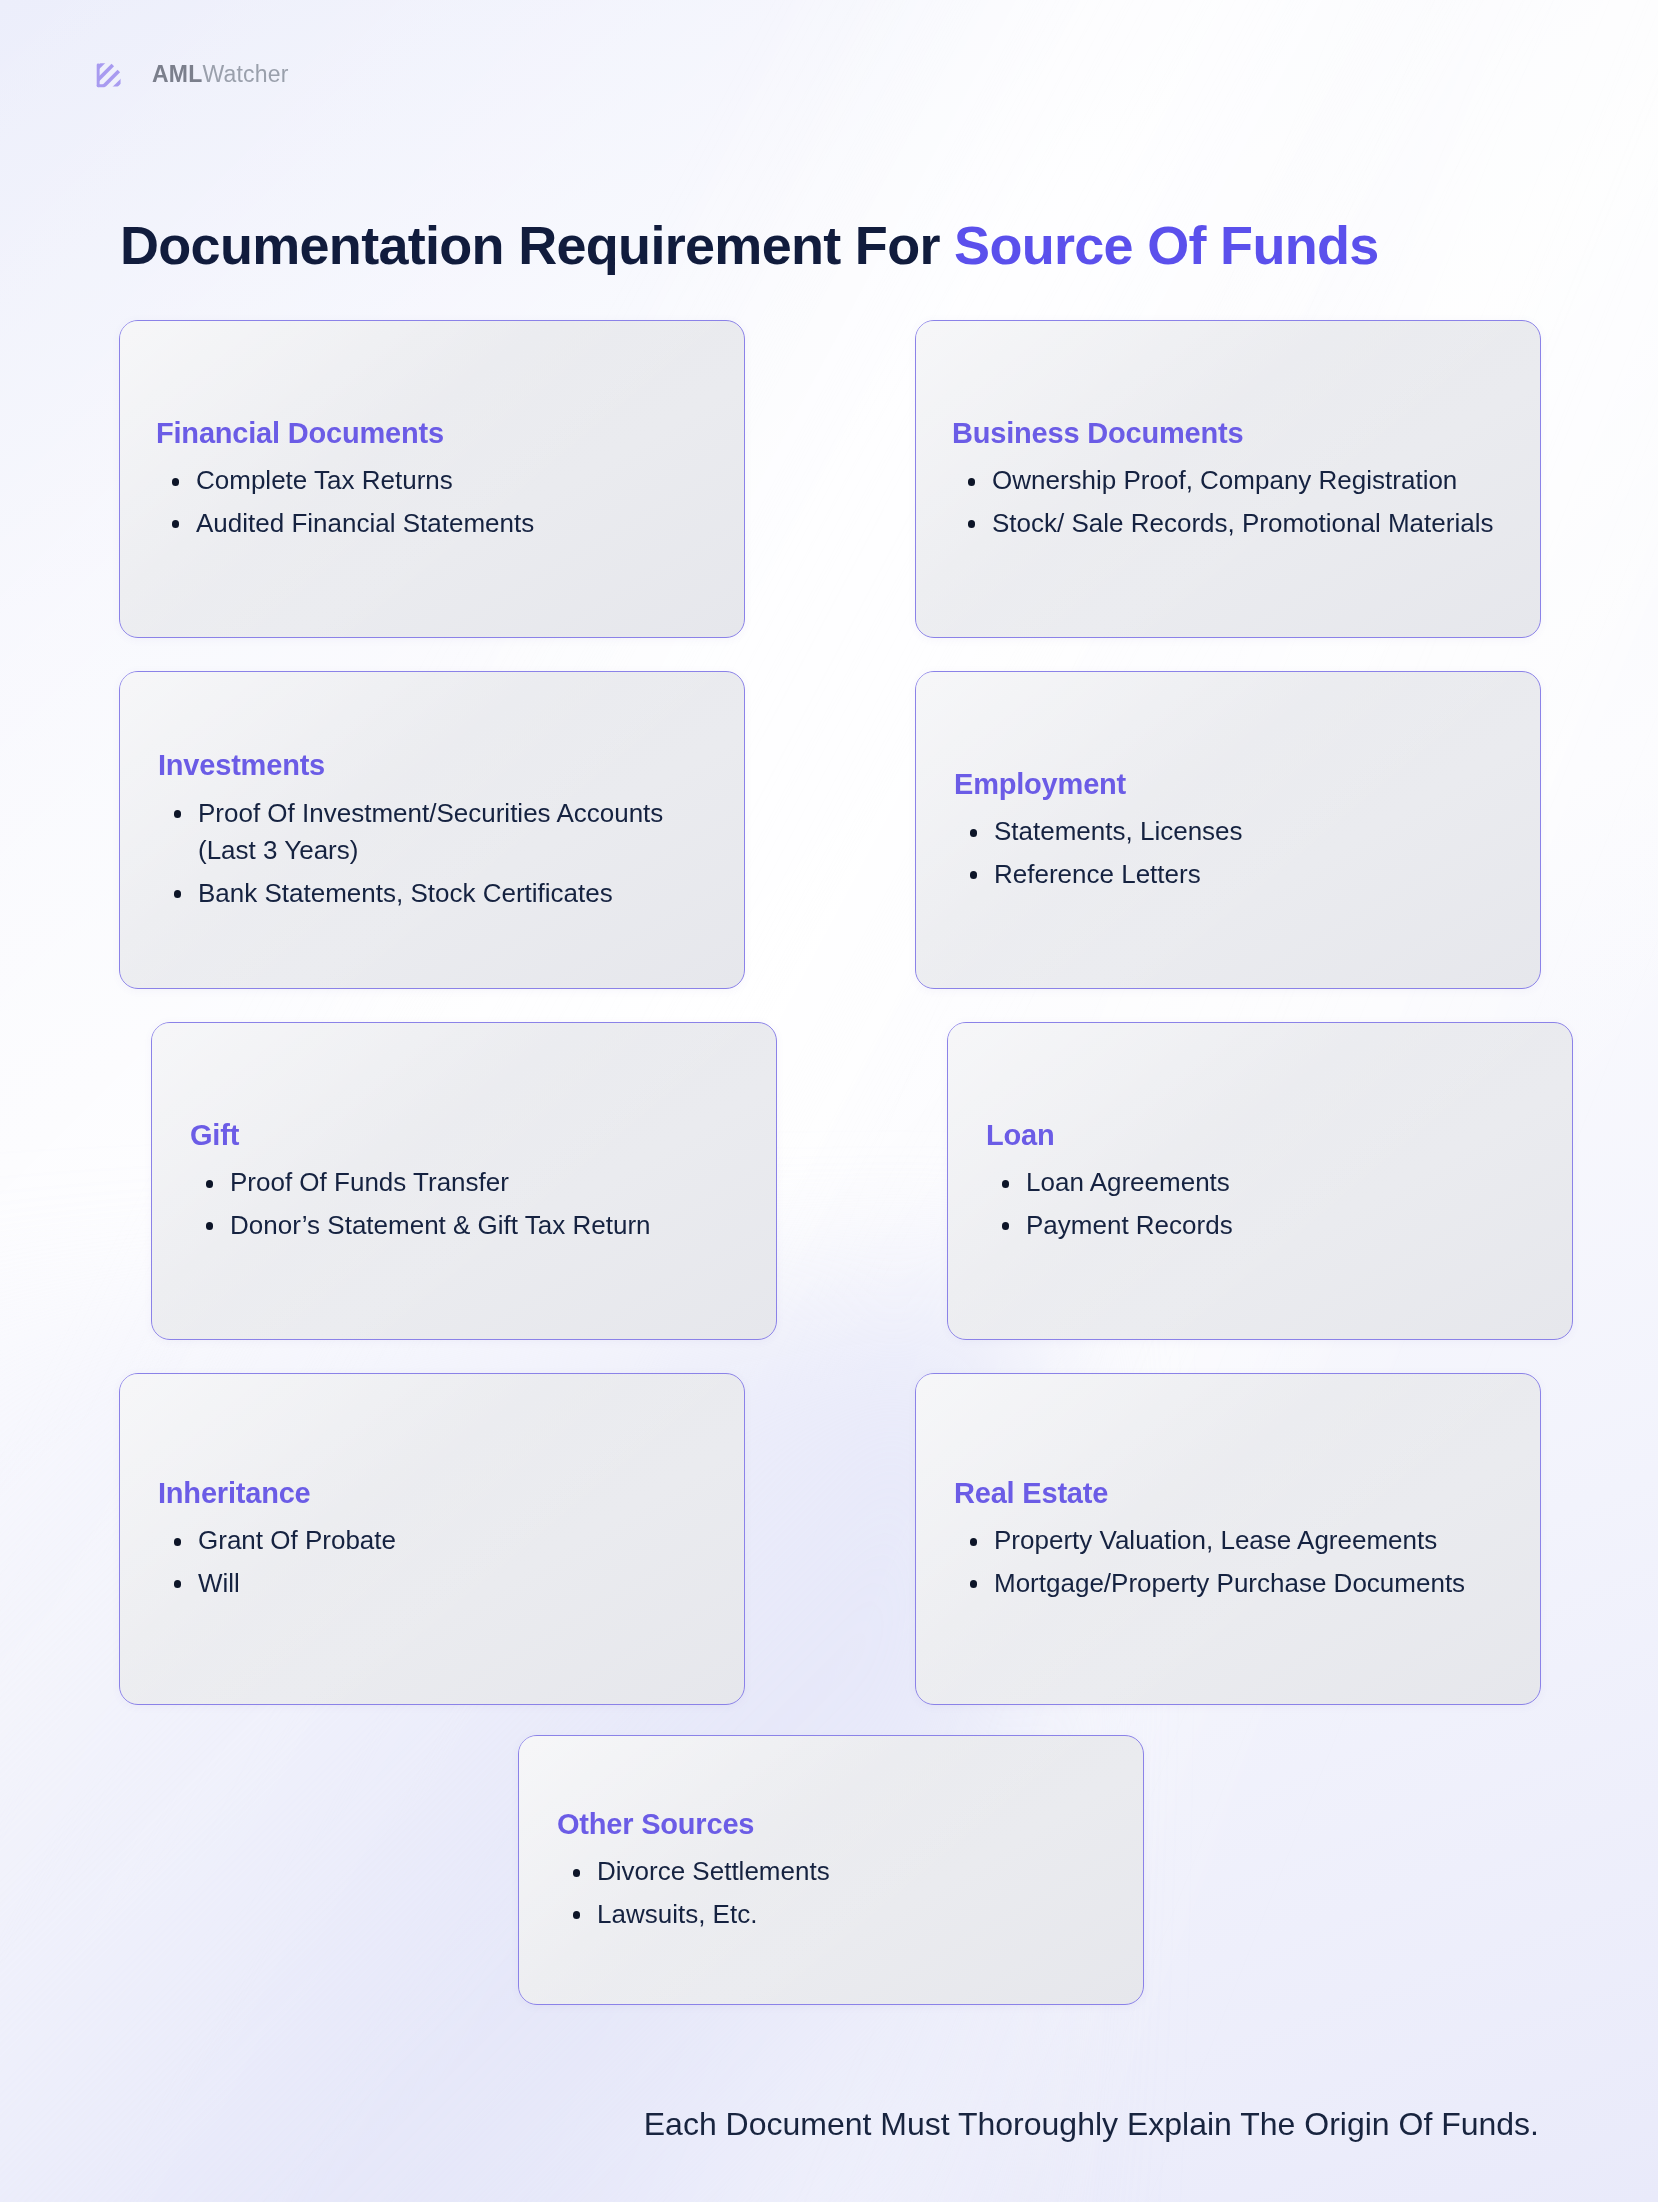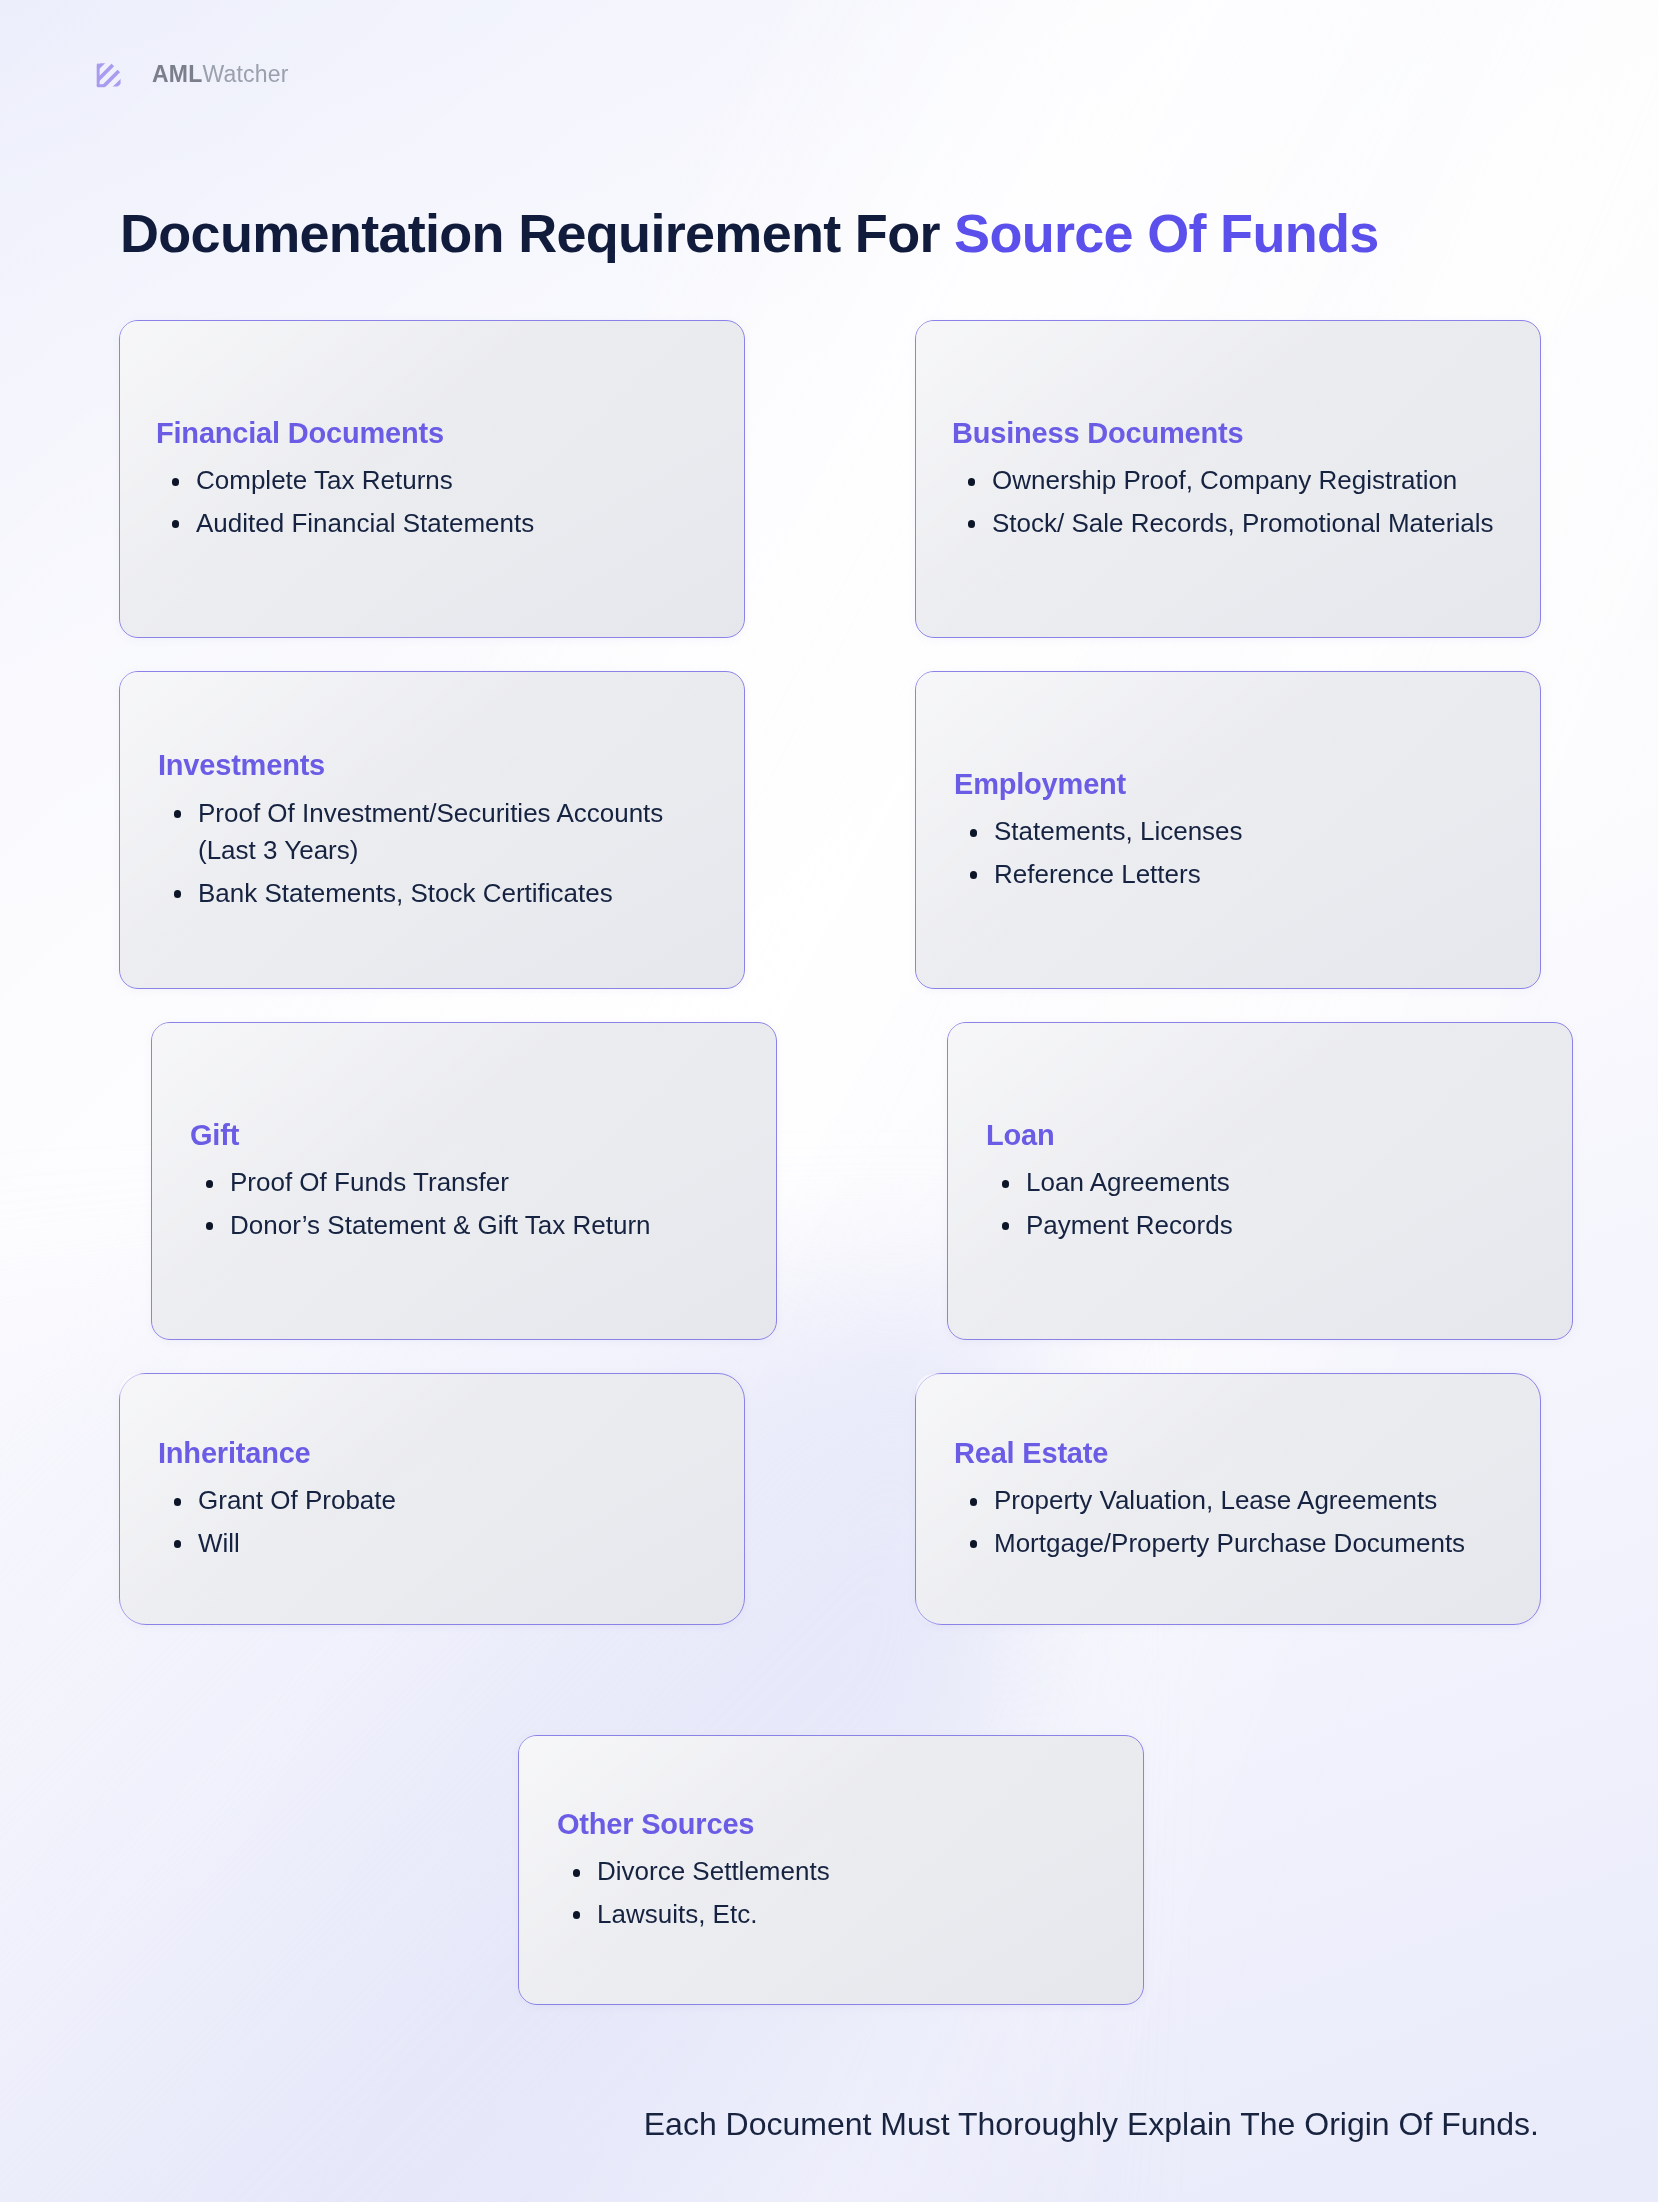--- a/index.html
+++ b/index.html
@@ -81,21 +81,21 @@
   }
   .brand-watcher {
     color: #9aa0ac;
     font-weight: 400;
   }
 
   
   .page-title {
     position: absolute;
     left: 120px;
-    top: 169px;
+    top: 181px;
     font-size: 54px;
     font-weight: 700;
     letter-spacing: -0.7px;
     line-height: 1.05;
     white-space: nowrap;
   }
   .title-main { color: #111c3d; }
   .title-accent { color: #5b50ec; }
 
   
@@ -156,21 +156,21 @@
     background: #0d1528;
   }
 
   
   .col-left  { left: 119px;  width: 626px; }
   .col-right { left: 915px; width: 626px; }
 
   .row-1 { top: 320px;  height: 318px; padding-left: 36px; }
   .row-2 { top: 671px;  height: 318px; }
   .row-3 { top: 1022px; height: 318px; margin-left: 32px; }
-  .row-4 { top: 1373px; height: 252px; border-radius: 27px; }
+  .row-4 { top: 1373px; height: 332px; }
 
   .card-other {
     left: 518px;
     top: 1735px;
     width: 626px;
     height: 270px;
   }
 
   
   .footer-note {

